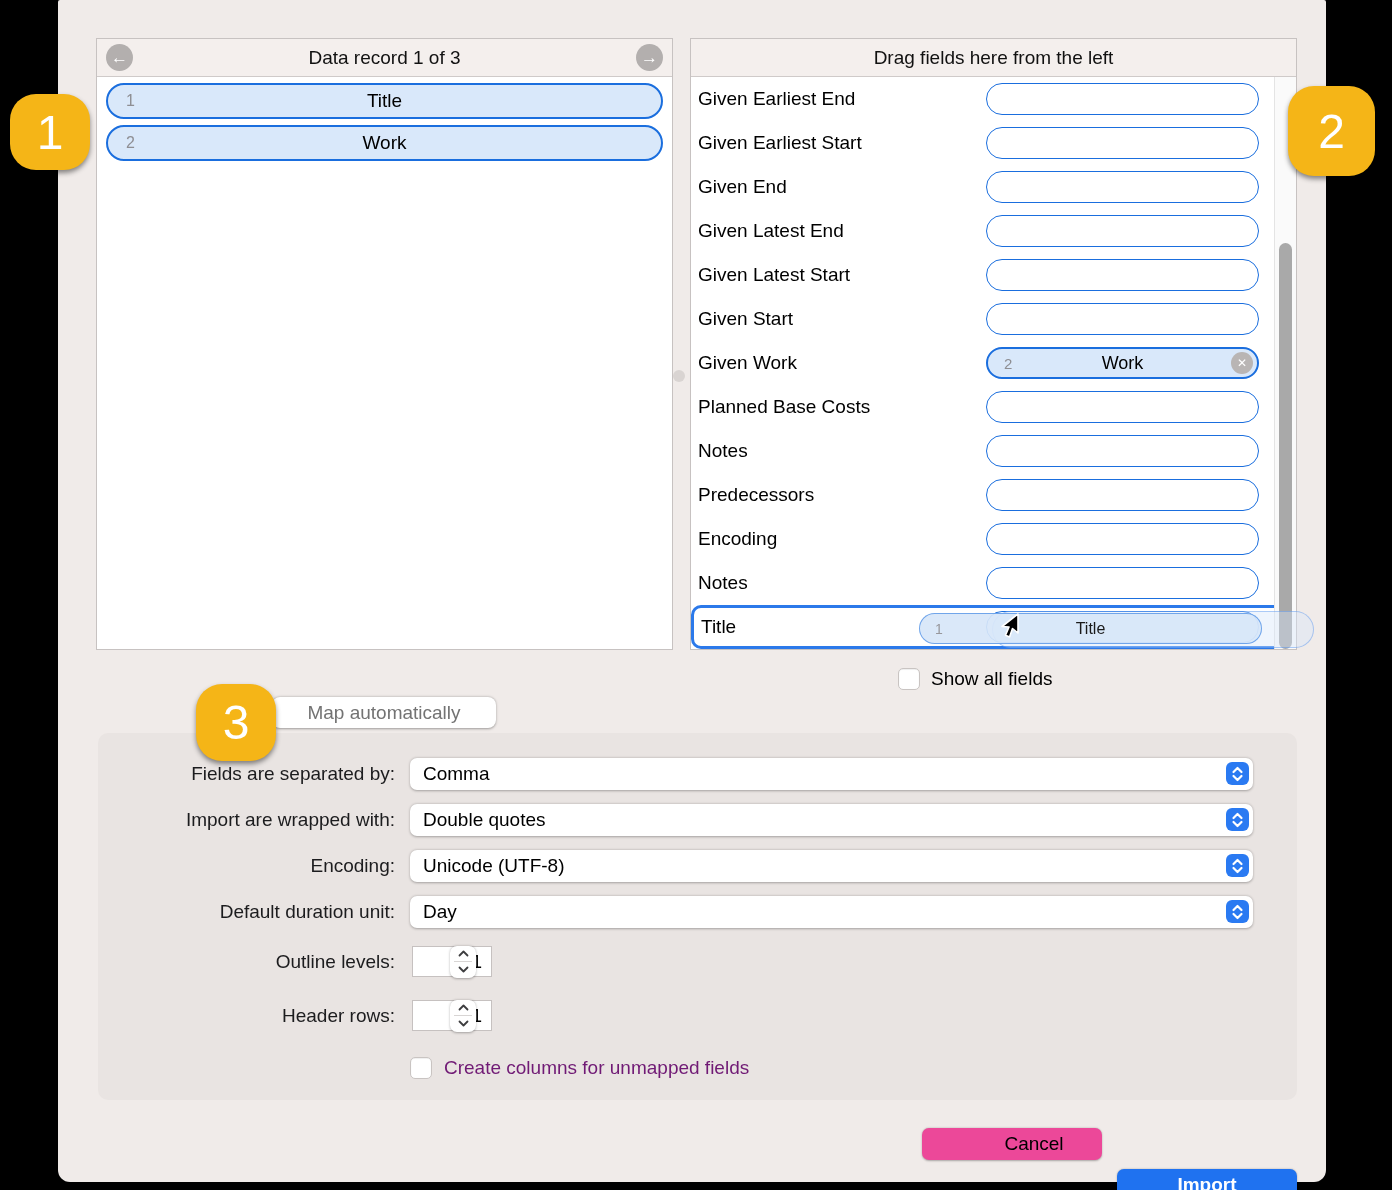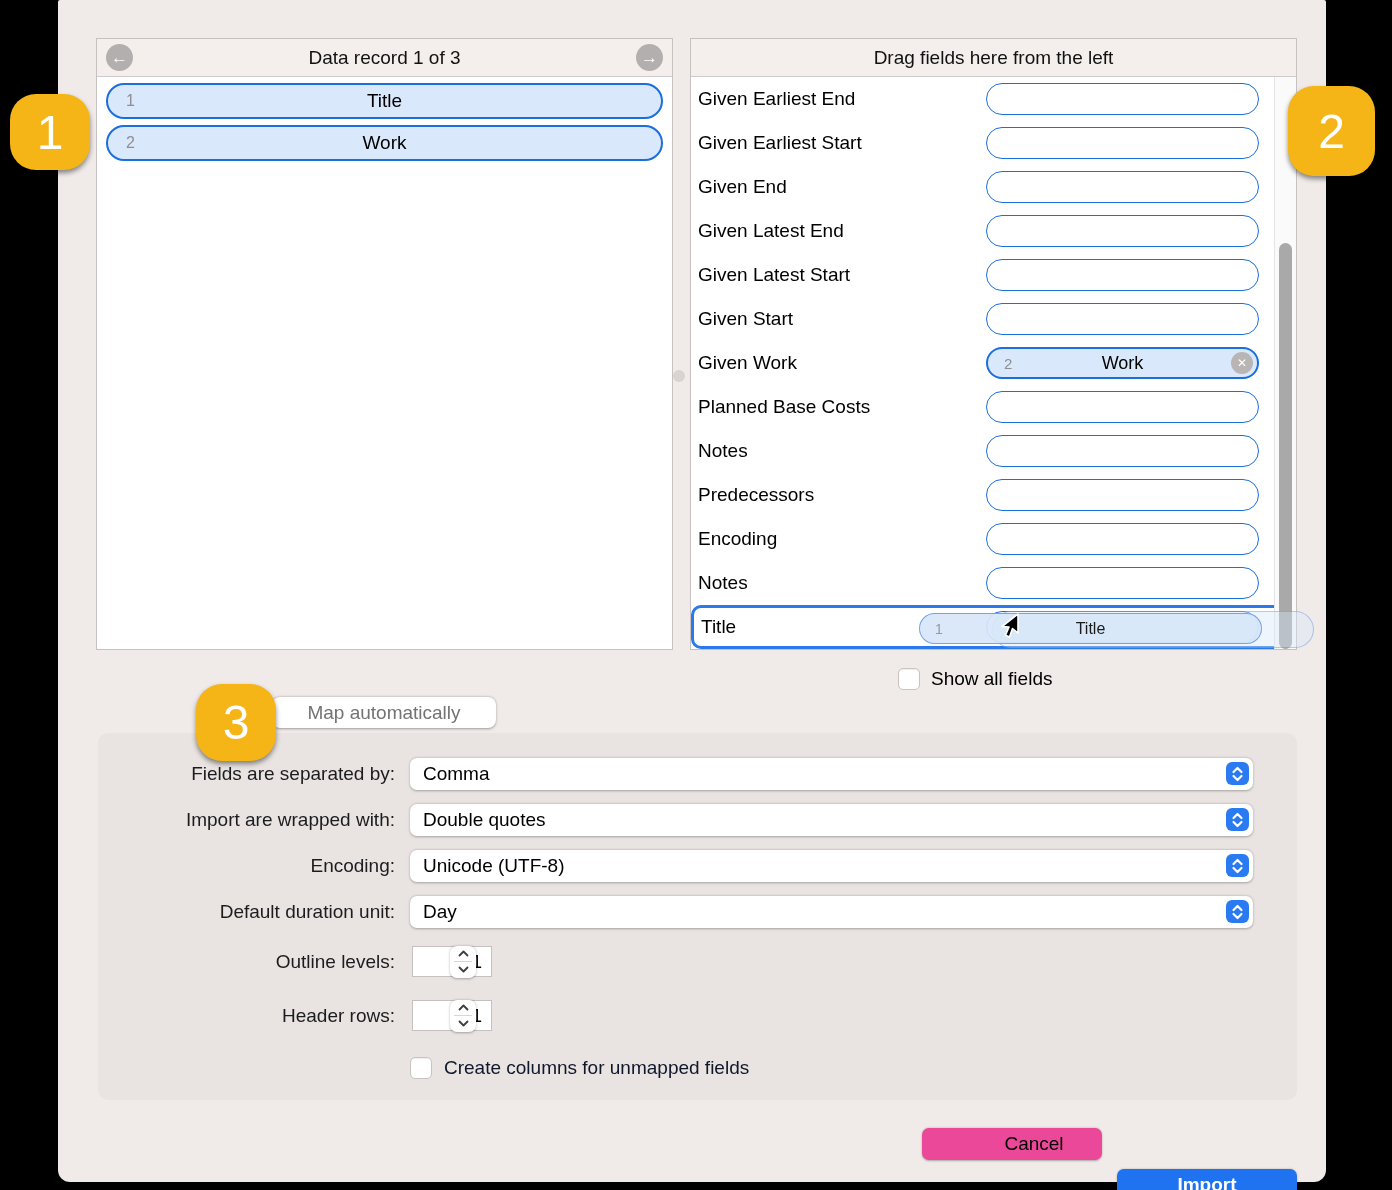--- a/index.html
+++ b/index.html
@@ -80,21 +80,21 @@
   .popup .pcaret { width:23px; height:23px; margin-right:4px; border-radius:6px; background:#2a7af2;
                    display:flex; align-items:center; justify-content:center; }
   .numfield { position:absolute; left:314px; width:80px; height:31px; background:#fff;
               border:1px solid #c6c1c0; font-size:19px; color:#000; text-align:right; padding-right:9px;
               display:flex; align-items:center; justify-content:flex-end; }
   .stepper { position:absolute; left:352px; width:26px; height:32px; background:#fff; border-radius:7px;
              box-shadow:0 0.5px 2.5px rgba(0,0,0,0.3); display:flex; flex-direction:column; }
   .stepper .shalf { flex:1; display:flex; align-items:center; justify-content:center; }
   .stepper .sdiv { height:1px; background:#d8d5d4; margin:0 4px; }
   .unmapped { position:absolute; left:312px; top:324px; display:flex; align-items:flex-end; gap:12px;
-              font-size:19px; color:#0f172a; }
+              font-size:19px; color:#701a75; }
 
   
   .btn { position:absolute; top:1128px; height:32px; border:none; border-radius:7px; font-size:19px;
          font-family:inherit; box-shadow:0 0.5px 2px rgba(0,0,0,0.3); }
   .btn-cancel { left:864px; width:180px; background:#ec4899; color:#000;padding-left:44px; }
   .btn-import { left:1059px; width:180px; background:#1f72f0; color:#fff; font-weight:600;margin-top:41px; }
 
   
   .badge { position:absolute; background:#f5b517; border-radius:26px; color:#fff;
            display:flex; align-items:center; justify-content:center; font-size:48px;

